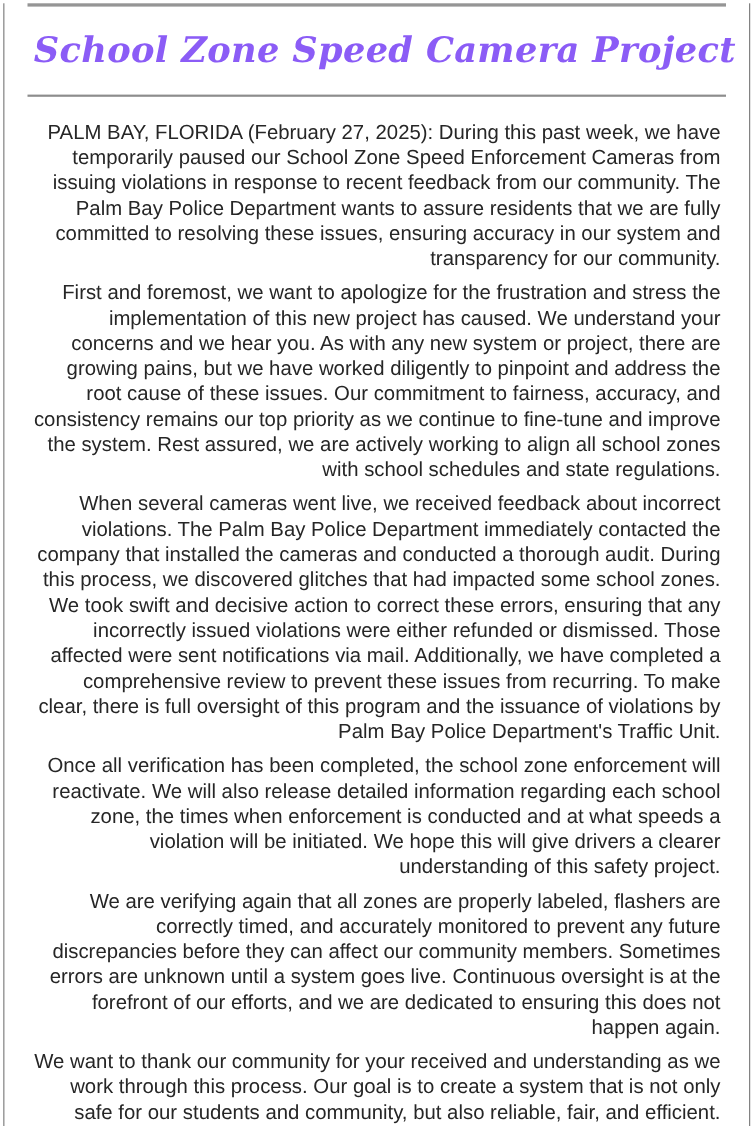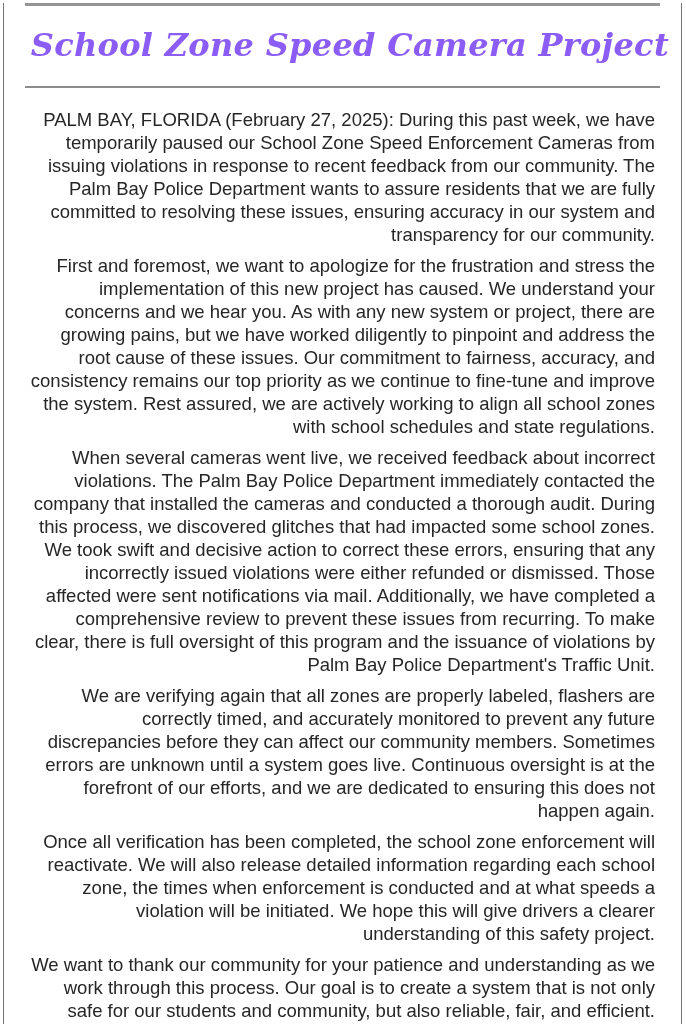--- a/index.html
+++ b/index.html
@@ -60,17 +60,17 @@
 <body>
 
 <div class="page">
   <div class="rule-top"></div>
   <h1 class="doc-title">School Zone Speed Camera Project</h1>
   <div class="rule-bottom"></div>
   <div class="content">
     <p>PALM BAY, FLORIDA (February 27, 2025): During this past week, we have temporarily paused our School Zone Speed Enforcement Cameras from issuing violations in response to recent feedback from our community. The Palm Bay Police Department wants to assure residents that we are fully committed to resolving these issues, ensuring accuracy in our system and transparency for our community.</p>
     <p>First and foremost, we want to apologize for the frustration and stress the implementation of this new project has caused. We understand your concerns and we hear you. As with any new system or project, there are growing pains, but we have worked diligently to pinpoint and address the root cause of these issues. Our commitment to fairness, accuracy, and consistency remains our top priority as we continue to fine-tune and improve the system. Rest assured, we are actively working to align all school zones with school schedules and state regulations.</p>
     <p>When several cameras went live, we received feedback about incorrect violations. The Palm Bay Police Department immediately contacted the company that installed the cameras and conducted a thorough audit. During this process, we discovered glitches that had impacted some school zones. We took swift and decisive action to correct these errors, ensuring that any incorrectly issued violations were either refunded or dismissed. Those affected were sent notifications via mail. Additionally, we have completed a comprehensive review to prevent these issues from recurring. To make clear, there is full oversight of this program and the issuance of violations by Palm Bay Police Department's Traffic Unit.</p>
+    <p>Once all verification has been completed, the school zone enforcement will reactivate. We will also release detailed information regarding each school zone, the times when enforcement is conducted and at what speeds a violation will be initiated. We hope this will give drivers a clearer understanding of this safety project.</p>
     <p>We are verifying again that all zones are properly labeled, flashers are correctly timed, and accurately monitored to prevent any future discrepancies before they can affect our community members. Sometimes errors are unknown until a system goes live. Continuous oversight is at the forefront of our efforts, and we are dedicated to ensuring this does not happen again.</p>
-    <p>Once all verification has been completed, the school zone enforcement will reactivate. We will also release detailed information regarding each school zone, the times when enforcement is conducted and at what speeds a violation will be initiated. We hope this will give drivers a clearer understanding of this safety project.</p>
-    <p>We want to thank our community for your patience and understanding as we work through this process. Our goal is to create a system that is not only safe for our students and community, but also reliable, fair, and efficient.</p>
+    <p>We want to thank our community for your received and understanding as we work through this process. Our goal is to create a system that is not only safe for our students and community, but also reliable, fair, and efficient.</p>
   </div>
 </div>
 
 </body></html>

